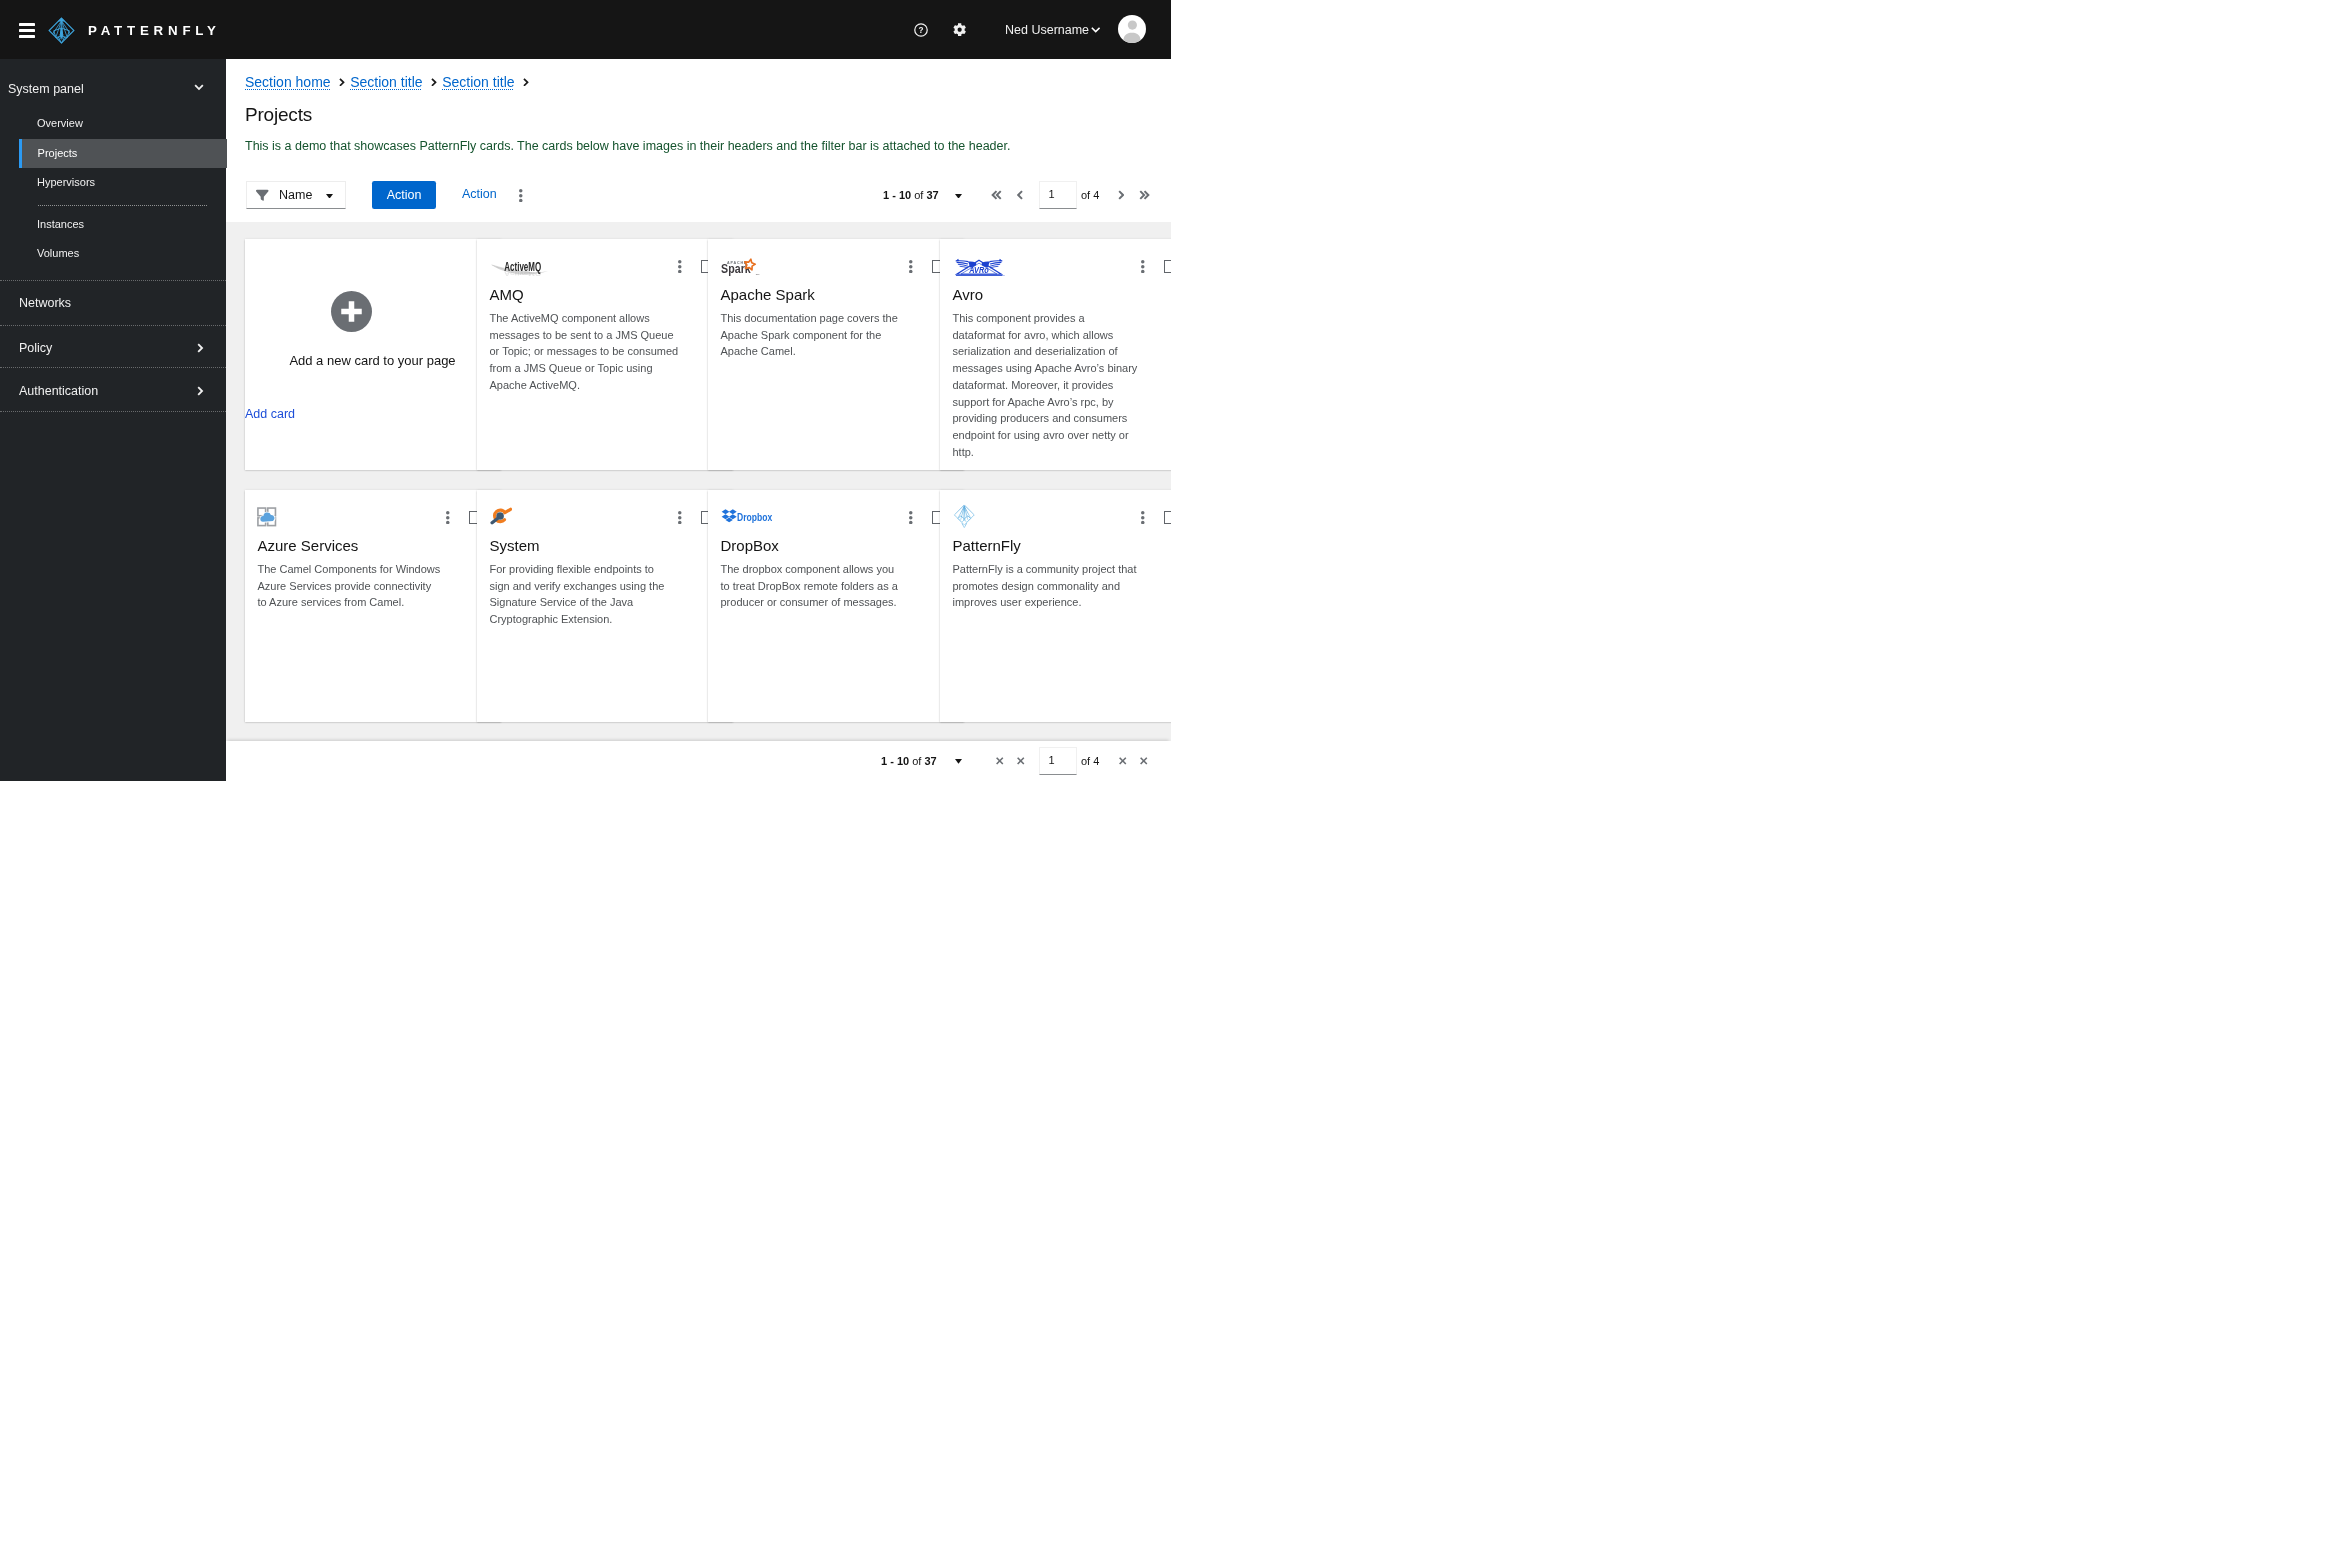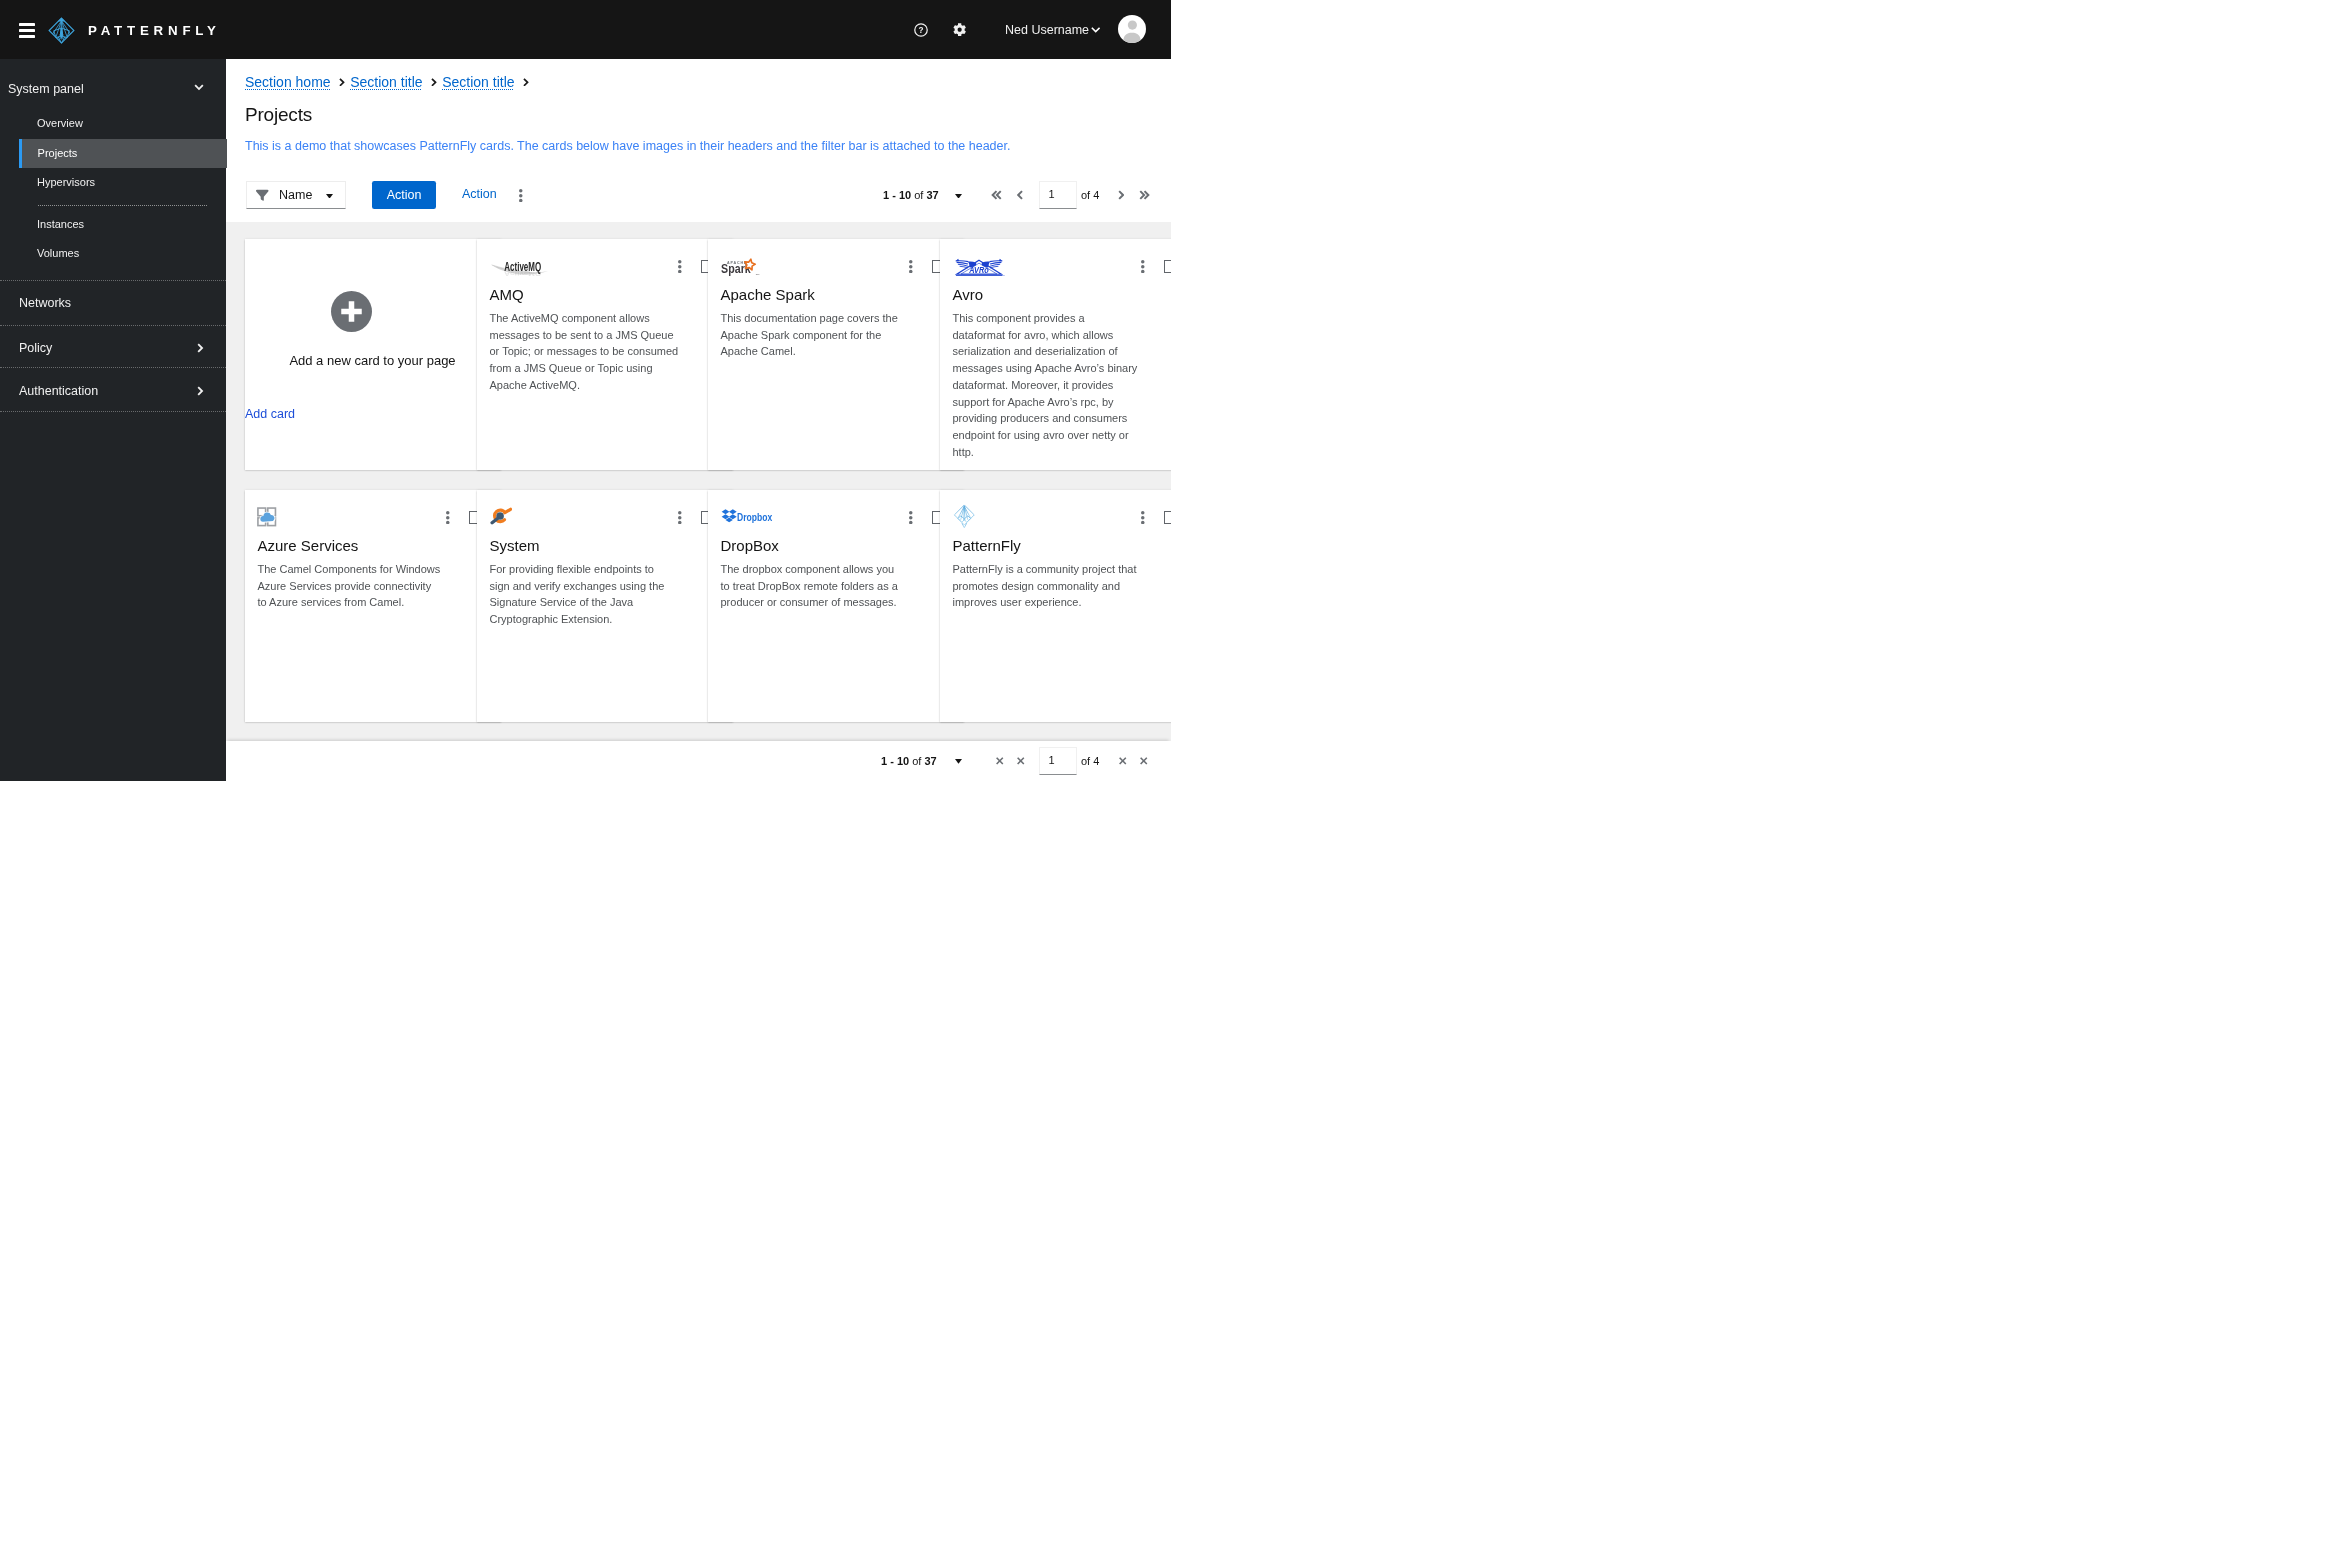--- a/index.html
+++ b/index.html
@@ -29,21 +29,21 @@
 
 
 #main { position:absolute; left:226px; top:59px; width:945px; height:722px; background:#fff; }
 #graysec { position:absolute; left:0; top:163px; width:945px; height:519px; background:#f0f0f0; }
 #botbar { position:absolute; left:0; top:682px; width:945px; height:40px; background:#fff; box-shadow:0 -2.3px 3.1px -1.6px rgba(3,3,3,0.16); }
 
 #crumbs { position:absolute; left:19px; top:15px; font-size:14px; display:flex; align-items:center; }
 #crumbs a { color:#0066cc; text-decoration:underline dotted 0.8px; text-underline-offset:2.3px; }
 #crumbs svg { margin-left:8.6px; margin-right:5.5px; }
 #pagetitle { position:absolute; left:19px; top:45px; font-size:19px; color:#151515; letter-spacing:-0.2px; }
-#pagedesc { position:absolute; left:19px; top:80px; font-size:12.5px; color:#3b82f6; }
+#pagedesc { position:absolute; left:19px; top:80px; font-size:12.5px; color:#14532d; }
 
 
 #toolbar { position:absolute; left:0; top:122px; width:945px; height:28px; }
 #selbox { position:absolute; left:20px; top:0; width:100px; height:28px; background:#fff; border:0.8px solid #ededed; border-bottom:0.8px solid #8a8d90; }
 #selbox .fico { position:absolute; left:9.4px; top:7px; }
 #selbox .lbl { position:absolute; left:32px; top:6.2px; font-size:12.5px; color:#151515; }
 #selbox .car { position:absolute; right:11.7px; top:11.7px; }
 #actbtn { position:absolute; left:146px; top:0; width:64px; height:28px; background:#0066cc; color:#fff; font-size:12.5px; text-align:center; line-height:28px; border-radius:2.3px; }
 #actlink { position:absolute; left:236px; top:6.2px; font-size:12.5px; color:#0066cc; }
 #kebab1 { position:absolute; left:293px; top:7.8px; }

